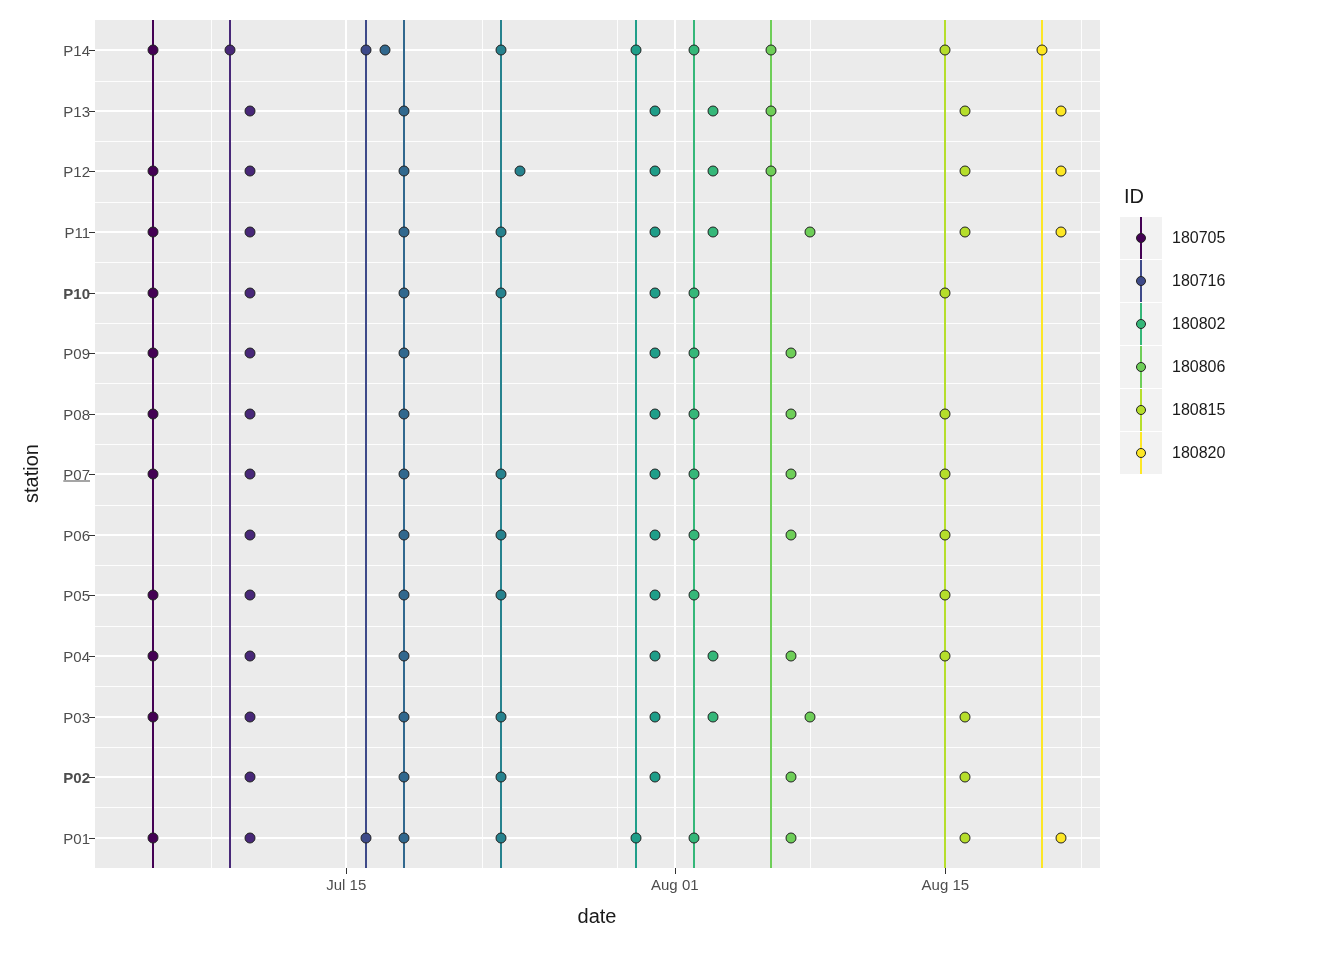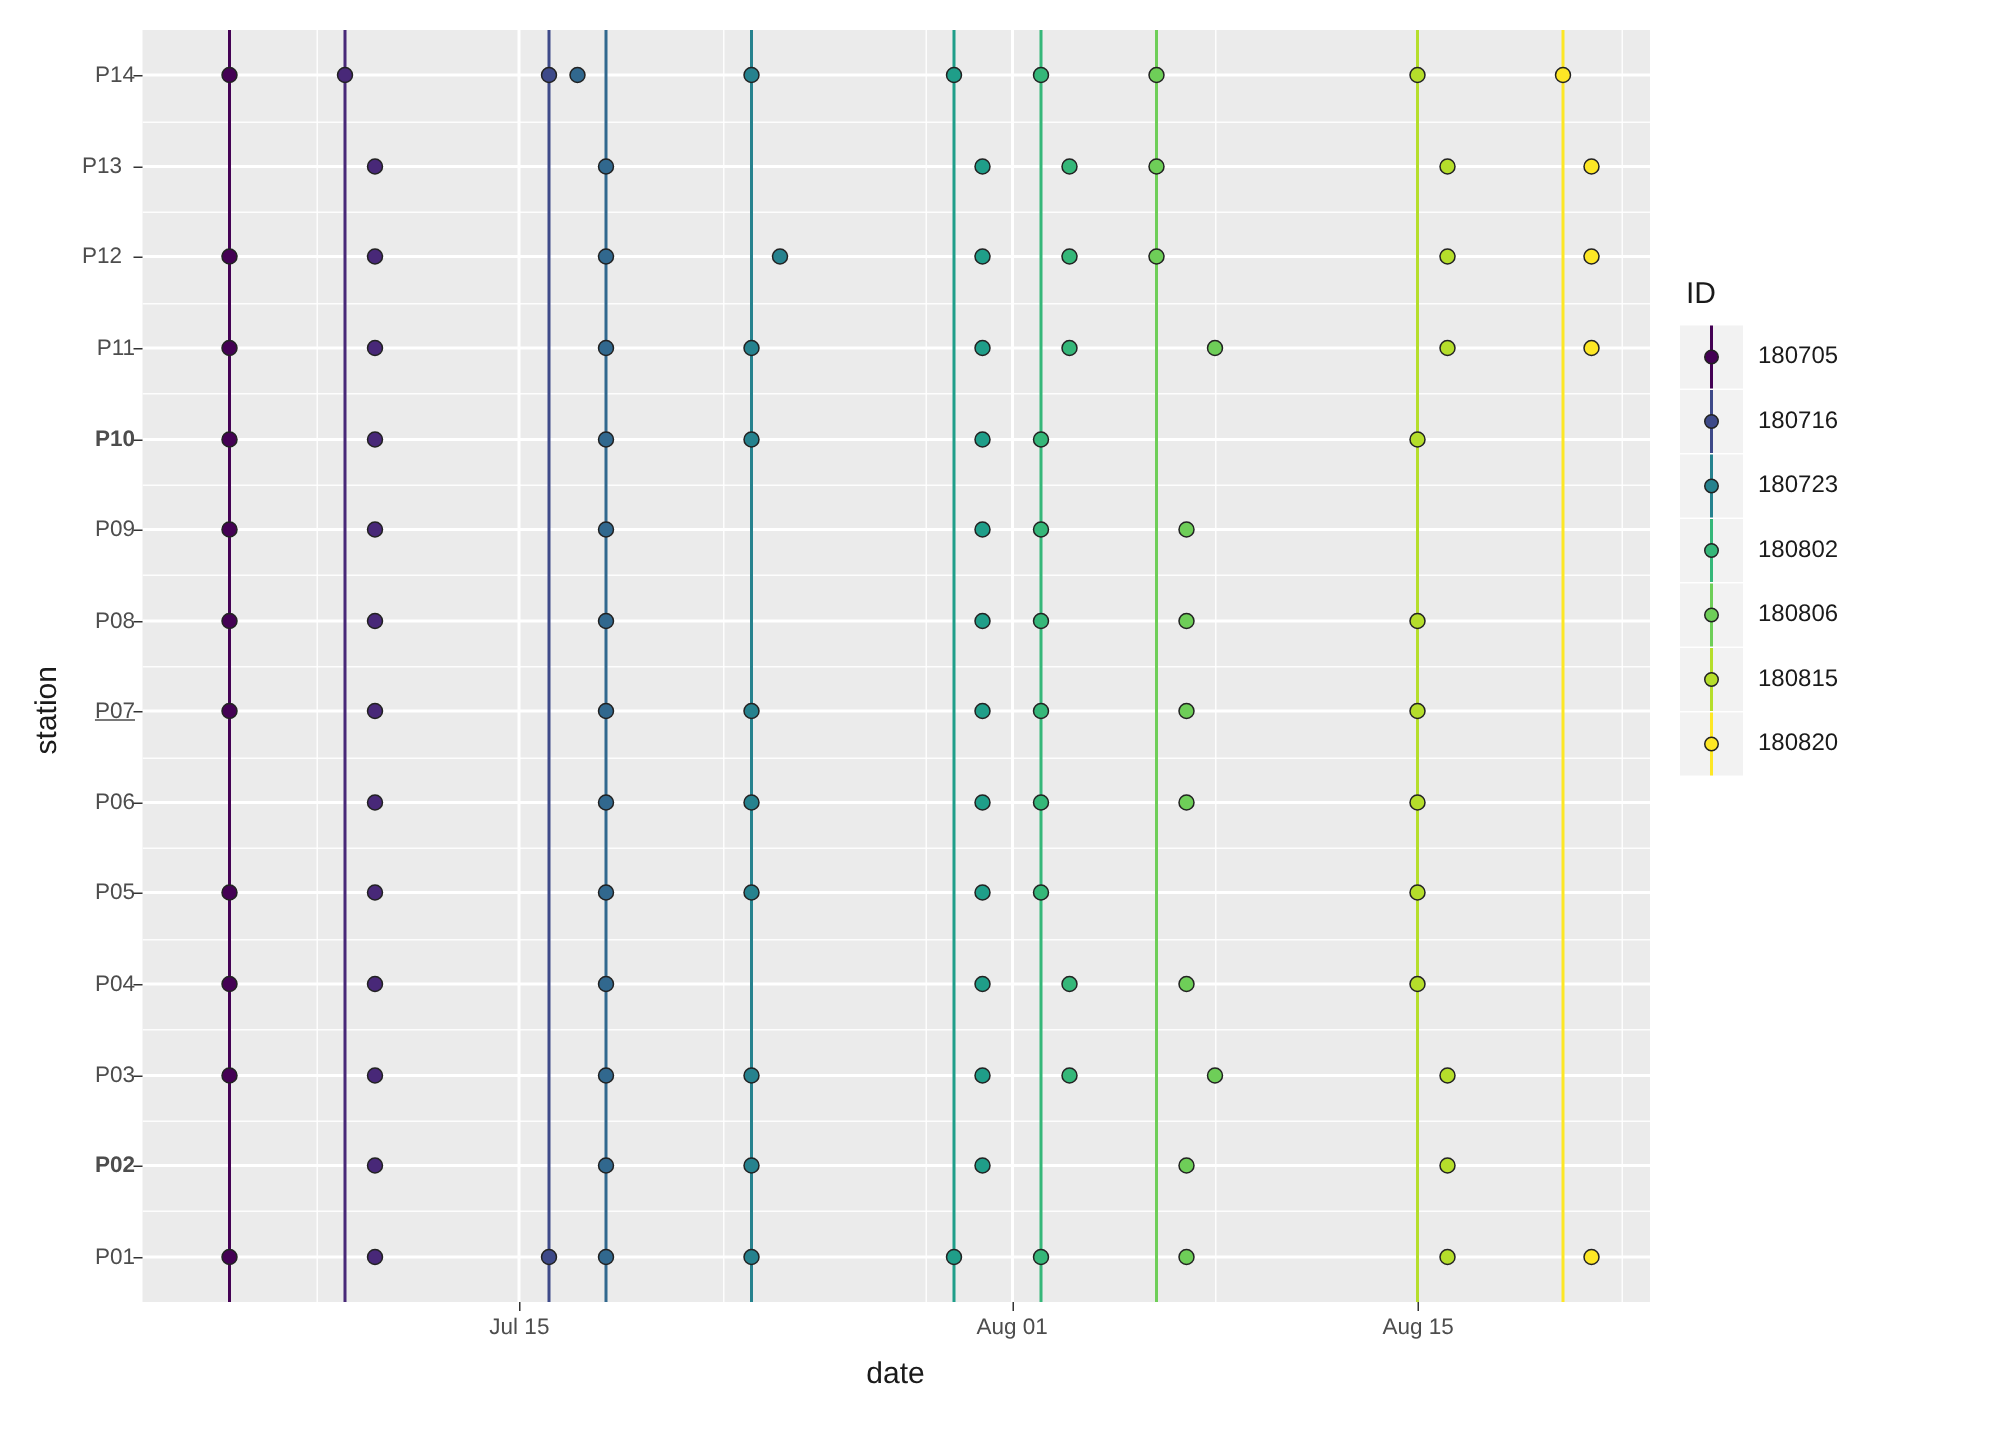--- a/index.html
+++ b/index.html
@@ -315,27 +315,20 @@
       </div>
       <div class="legend-item">
         <div class="legend-key">
           <div class="kline" style="background:#3e4a89"></div>
           <div class="kpoint" style="background:#3e4a89"></div>
         </div>
         <div class="legend-label">180716</div>
       </div>
       <div class="legend-item">
         <div class="legend-key">
-          <div class="kline" style="background:#26828e"></div>
-          <div class="kpoint" style="background:#26828e"></div>
-        </div>
-        <div class="legend-label">180723</div>
-      </div>
-      <div class="legend-item">
-        <div class="legend-key">
           <div class="kline" style="background:#35b779"></div>
           <div class="kpoint" style="background:#35b779"></div>
         </div>
         <div class="legend-label">180802</div>
       </div>
       <div class="legend-item">
         <div class="legend-key">
           <div class="kline" style="background:#6ece58"></div>
           <div class="kpoint" style="background:#6ece58"></div>
         </div>
@@ -371,23 +364,23 @@
     <div class="axis-text-y" style="top: 474.286px; text-decoration: underline;">P07</div>
     <div class="tick-y" style="top: 474.286px;"></div>
     <div class="axis-text-y" style="top: 413.714px;">P08</div>
     <div class="tick-y" style="top: 413.714px;"></div>
     <div class="axis-text-y" style="top: 353.143px;">P09</div>
     <div class="tick-y" style="top: 353.143px;"></div>
     <div class="axis-text-y" style="top: 292.571px; font-weight: bold;">P10</div>
     <div class="tick-y" style="top: 292.571px;"></div>
     <div class="axis-text-y" style="top: 232px;">P11</div>
     <div class="tick-y" style="top: 232px;"></div>
-    <div class="axis-text-y" style="top: 171.429px; text-align: center;">P12</div>
+    <div class="axis-text-y" style="top: 171.429px;">P12</div>
     <div class="tick-y" style="top: 171.429px;"></div>
-    <div class="axis-text-y" style="top: 110.857px; text-align: center;">P13</div>
+    <div class="axis-text-y" style="top: 110.857px;">P13</div>
     <div class="tick-y" style="top: 110.857px;"></div>
     <div class="axis-text-y" style="top: 50.2857px;">P14</div>
     <div class="tick-y" style="top: 50.2857px;"></div>
     <div class="axis-text-x" style="left: 346.25px;">Jul 15</div>
     <div class="tick-x" style="left: 346.25px;"></div>
     <div class="axis-text-x" style="left: 674.808px;">Aug 01</div>
     <div class="tick-x" style="left: 674.808px;"></div>
     <div class="axis-text-x" style="left: 945.385px;">Aug 15</div>
     <div class="tick-x" style="left: 945.385px;"></div>
   </div>

